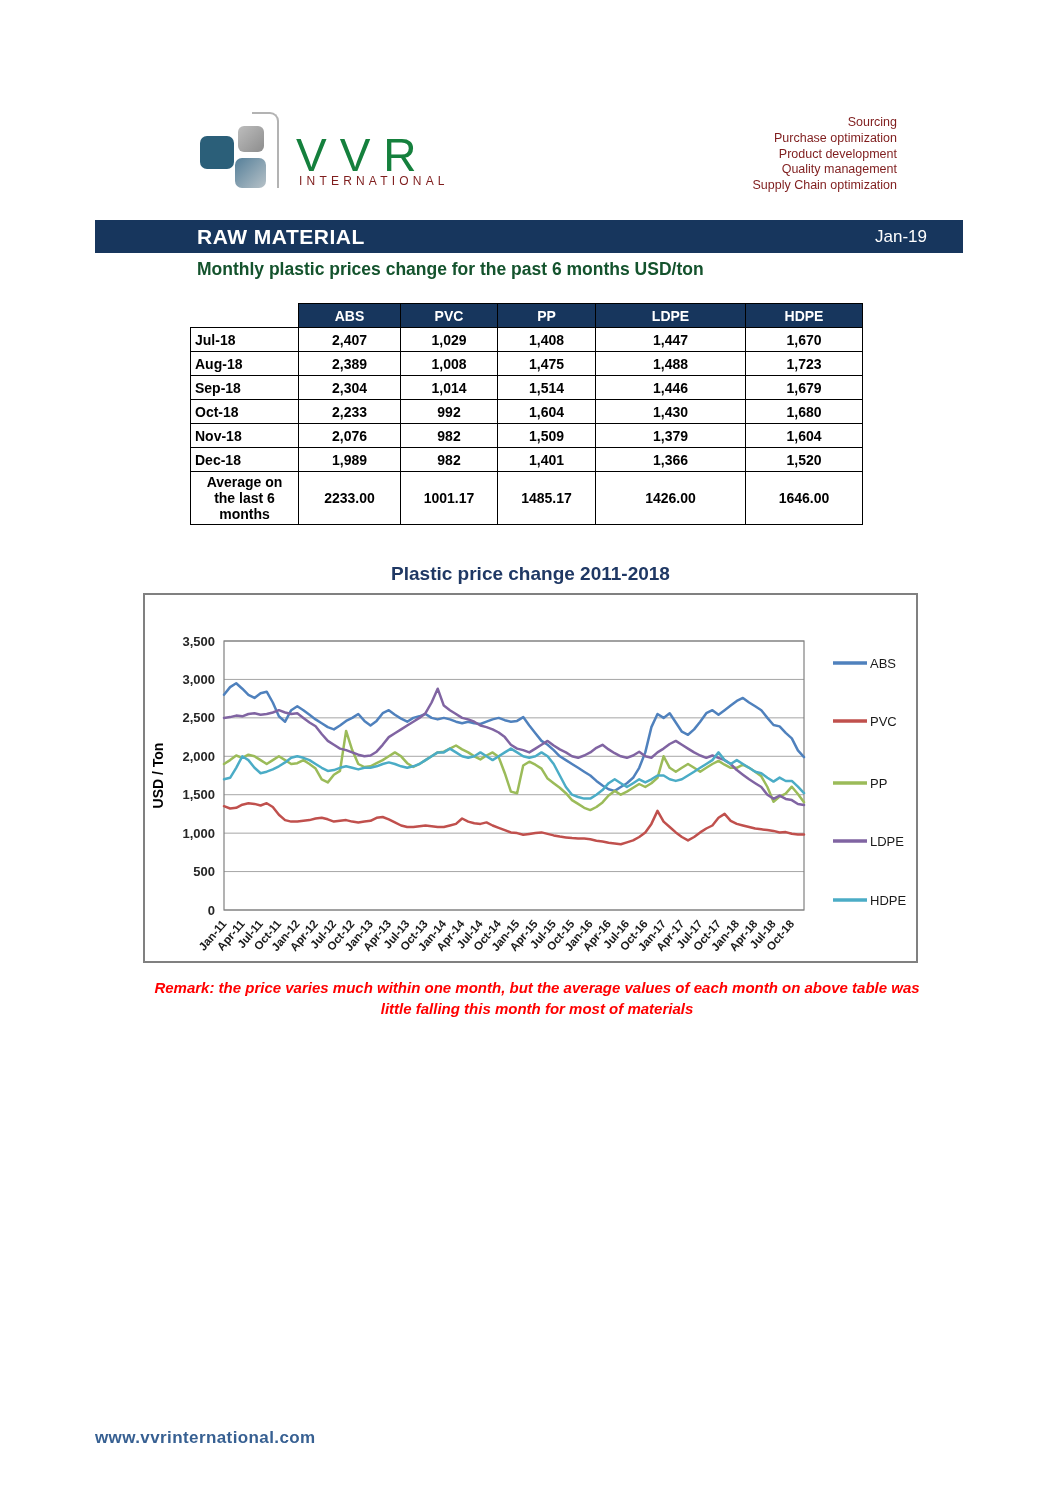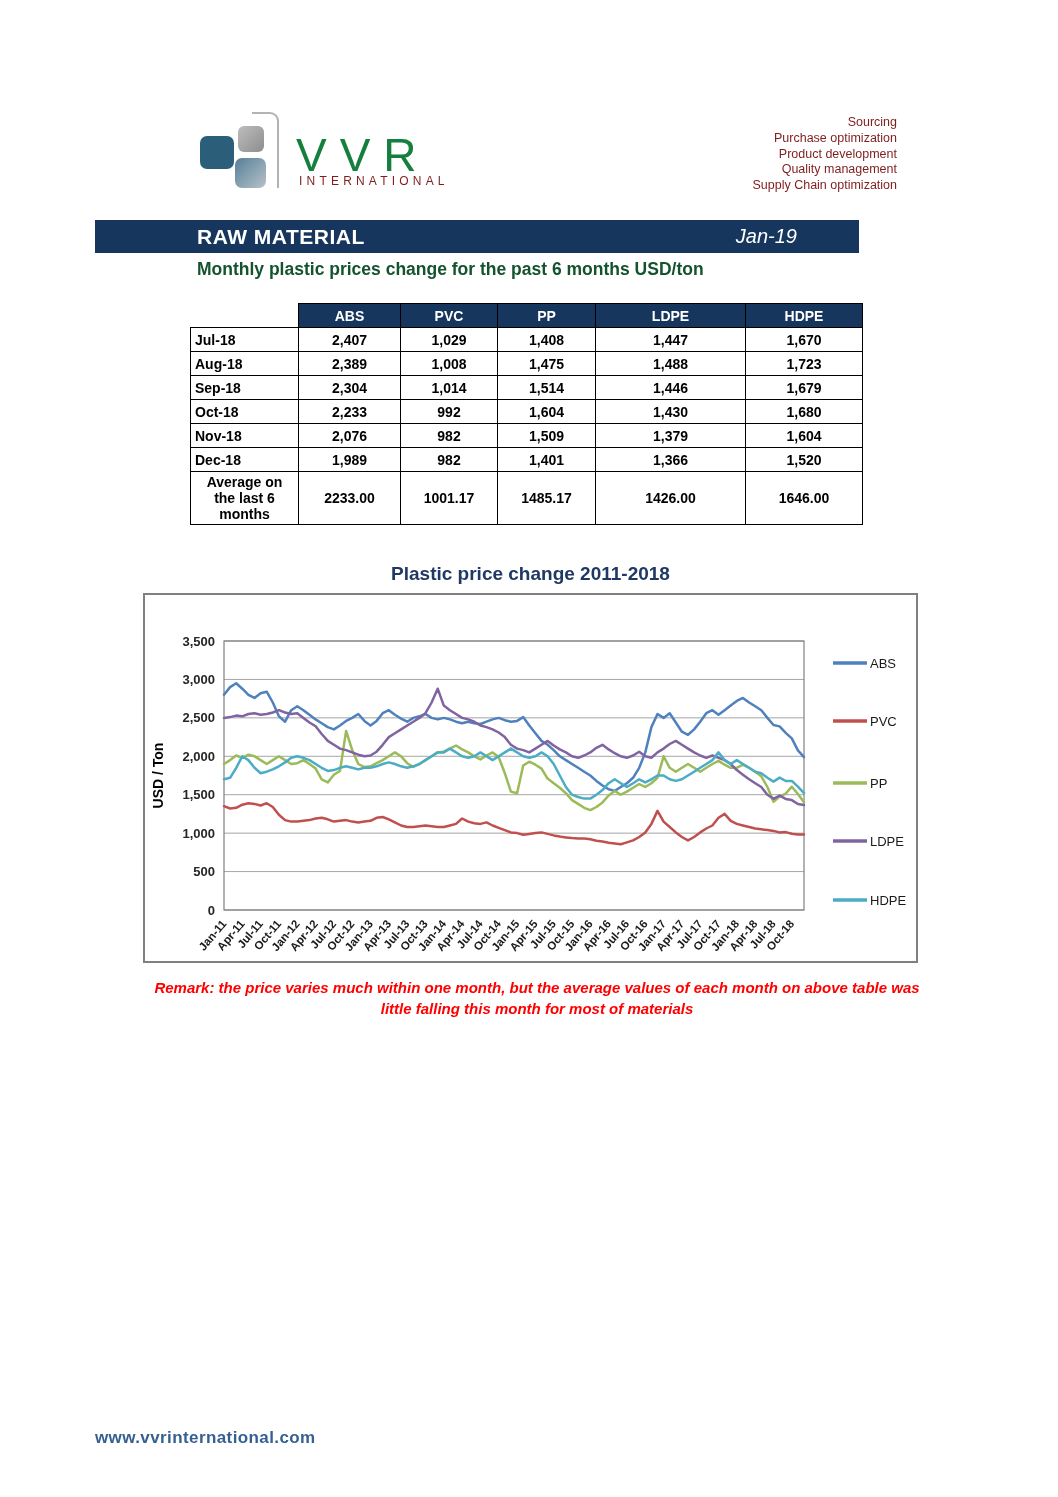--- a/index.html
+++ b/index.html
@@ -16,24 +16,24 @@
   .sq3 { position: absolute; left: 45px; top: 50px; width: 31px; height: 30px; background: linear-gradient(135deg,#557f99,#b7c2c8); border-radius: 7px; }
   .logo-bracket { position: absolute; left: 62px; top: 4px; width: 27px; height: 76px;
     border-top: 2px solid #b3b3b3; border-right: 2px solid #b3b3b3; border-top-right-radius: 9px; }
   .logo-title { position: absolute; left: 106px; top: 20px; font-size: 46px; font-weight: 500;
     color: #15803d; letter-spacing: 13px; }
   .logo-sub { position: absolute; left: 109px; top: 66px; font-size: 12px; color: #7f1d1d; letter-spacing: 4.2px; }
   
   .services { position: absolute; right: 161px; top: 115px; text-align: right;
     color: #7f1d1d; font-size: 12.5px; line-height: 15.8px; }
   
-  .bar { position: absolute; left: 95px; top: 220px; width: 764px; height: 33px;
+  .bar { position: absolute; left: 95px; top: 220px; width: 868px; height: 33px;
     background: #17365d; color: #ffffff; display: flex; align-items: center; }
   .bar-title { margin-left: 102px; font-size: 21px; font-weight: bold; letter-spacing: 0.5px; }
-  .bar-date { margin-left: auto; margin-right: 62px; font-size: 20px; font-style: italic; }
+  .bar-date { margin-left: auto; margin-right: 36px; font-size: 17px; }
   .subtitle { position: absolute; left: 197px; top: 259px; font-size: 17.5px; font-weight: bold; color: #14532d; }
   
   .price-table { position: absolute; left: 190px; top: 303px; border-collapse: collapse;
     font-size: 14px; font-weight: bold; color: #000; }
   .price-table td, .price-table th { border: 1.5px solid #000; padding: 2px 4px; }
   .price-table th.colhead { background: #17365d; color: #ffffff; font-weight: bold;
     text-align: center; height: 24px; }
   .price-table td.rowlabel { text-align: left; width: 108px; height: 24px; }
   .price-table td.val { text-align: center; }
   .price-table th.corner { border: none; background: transparent; }

